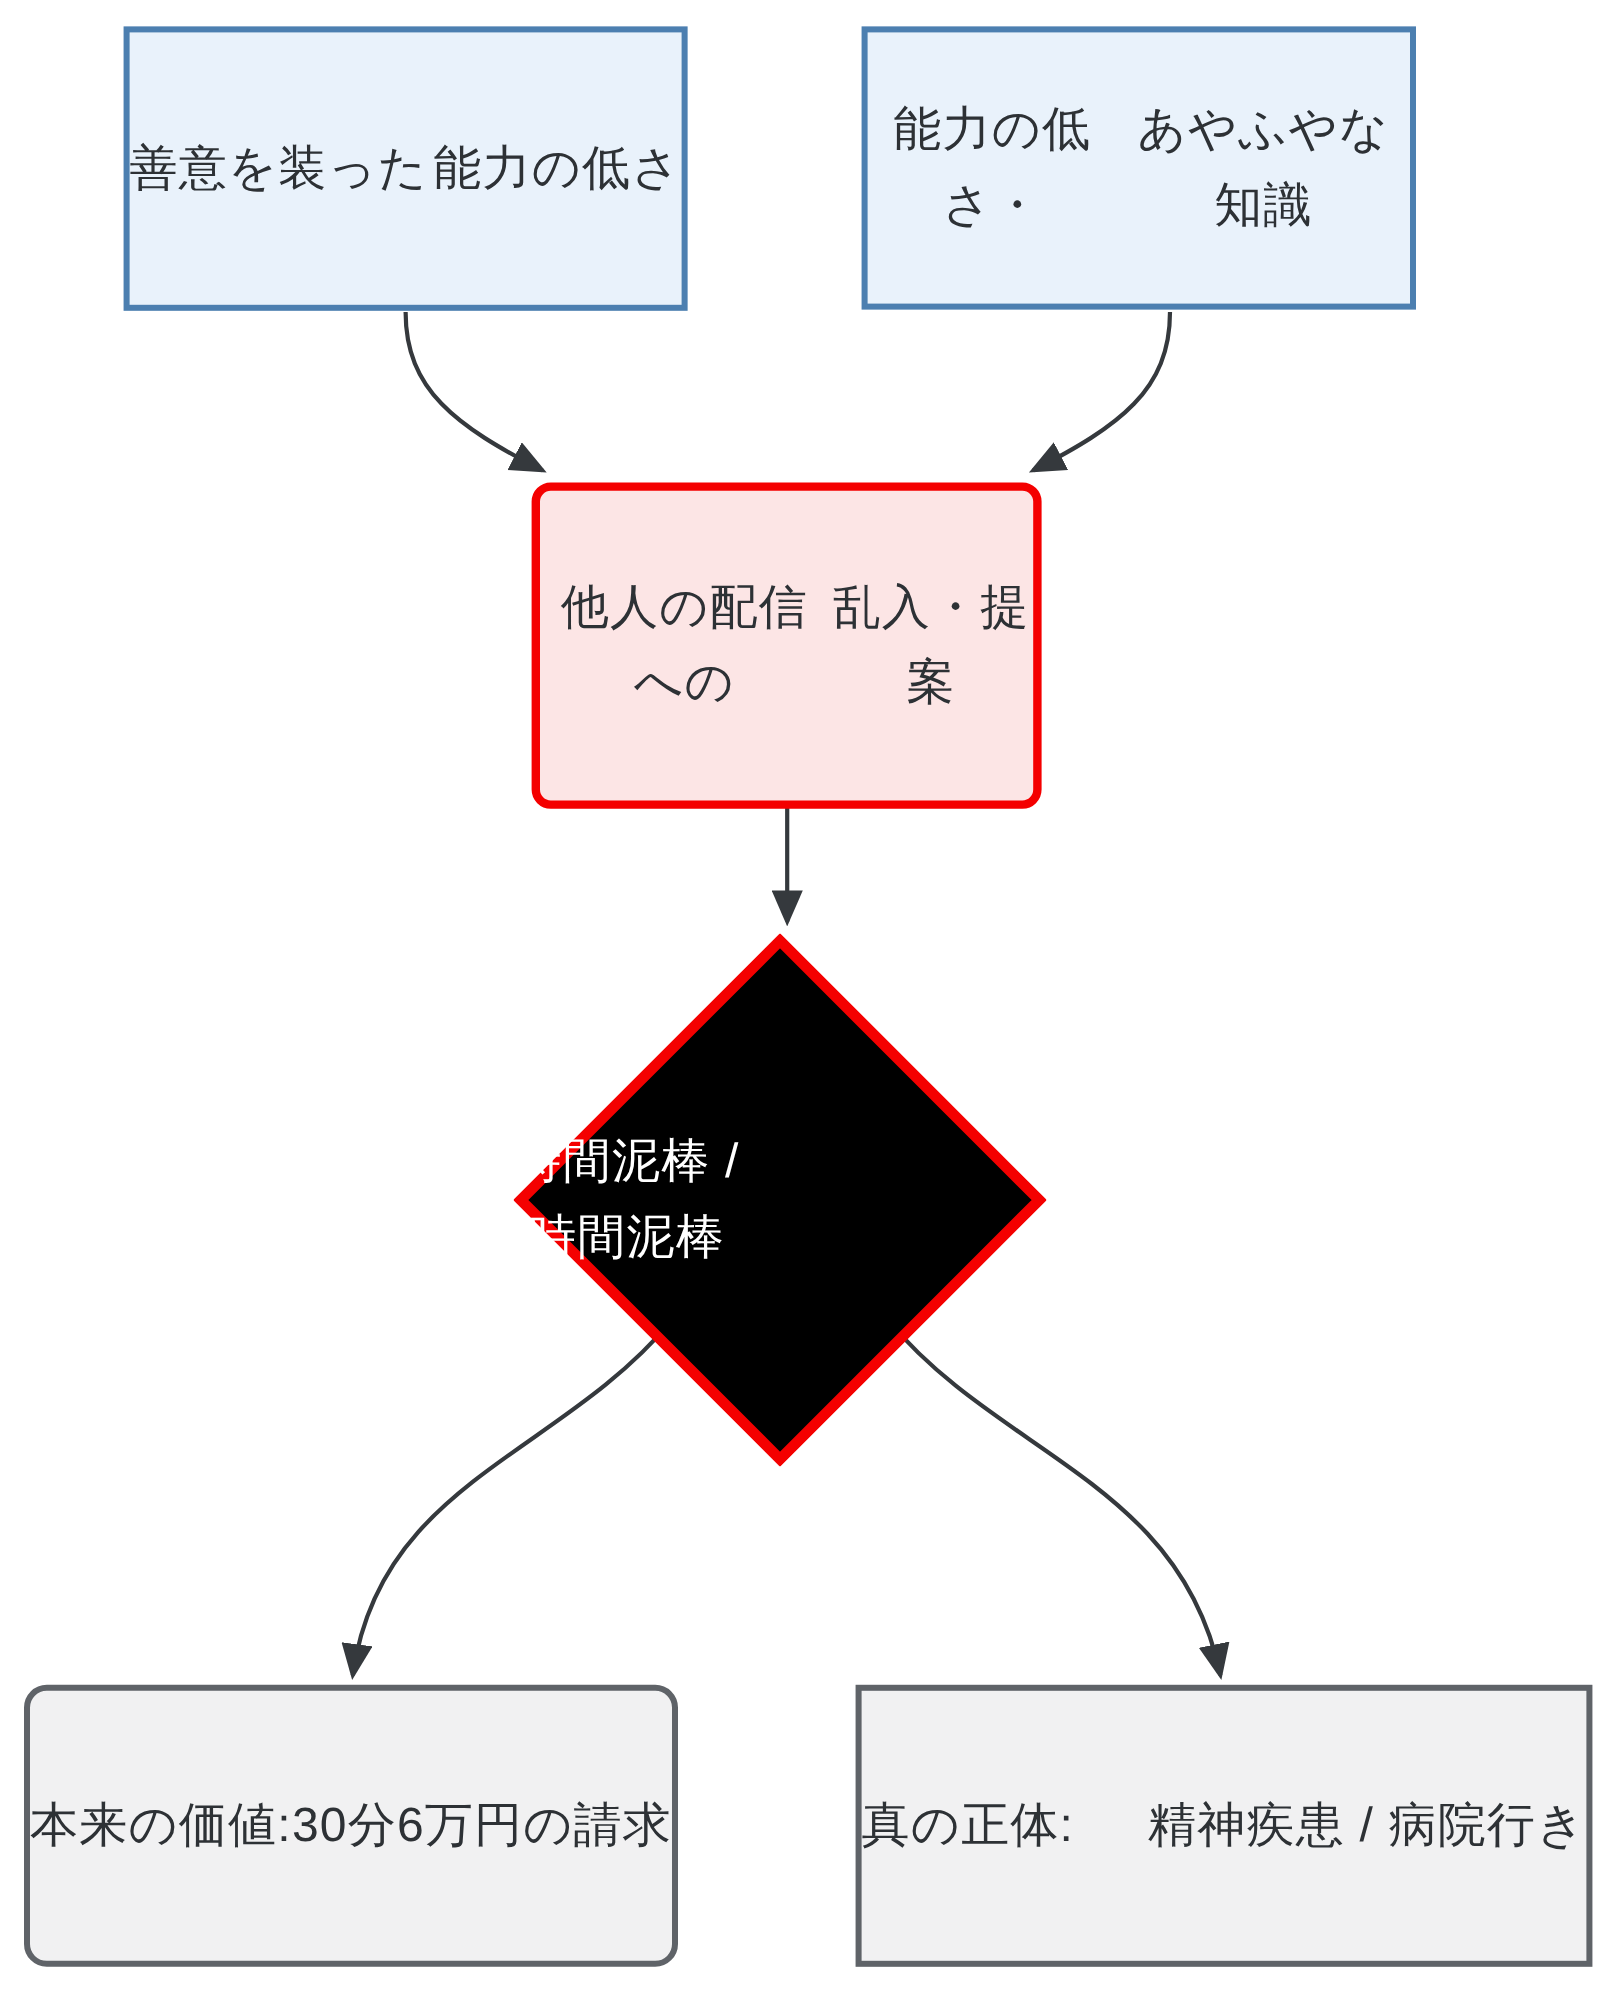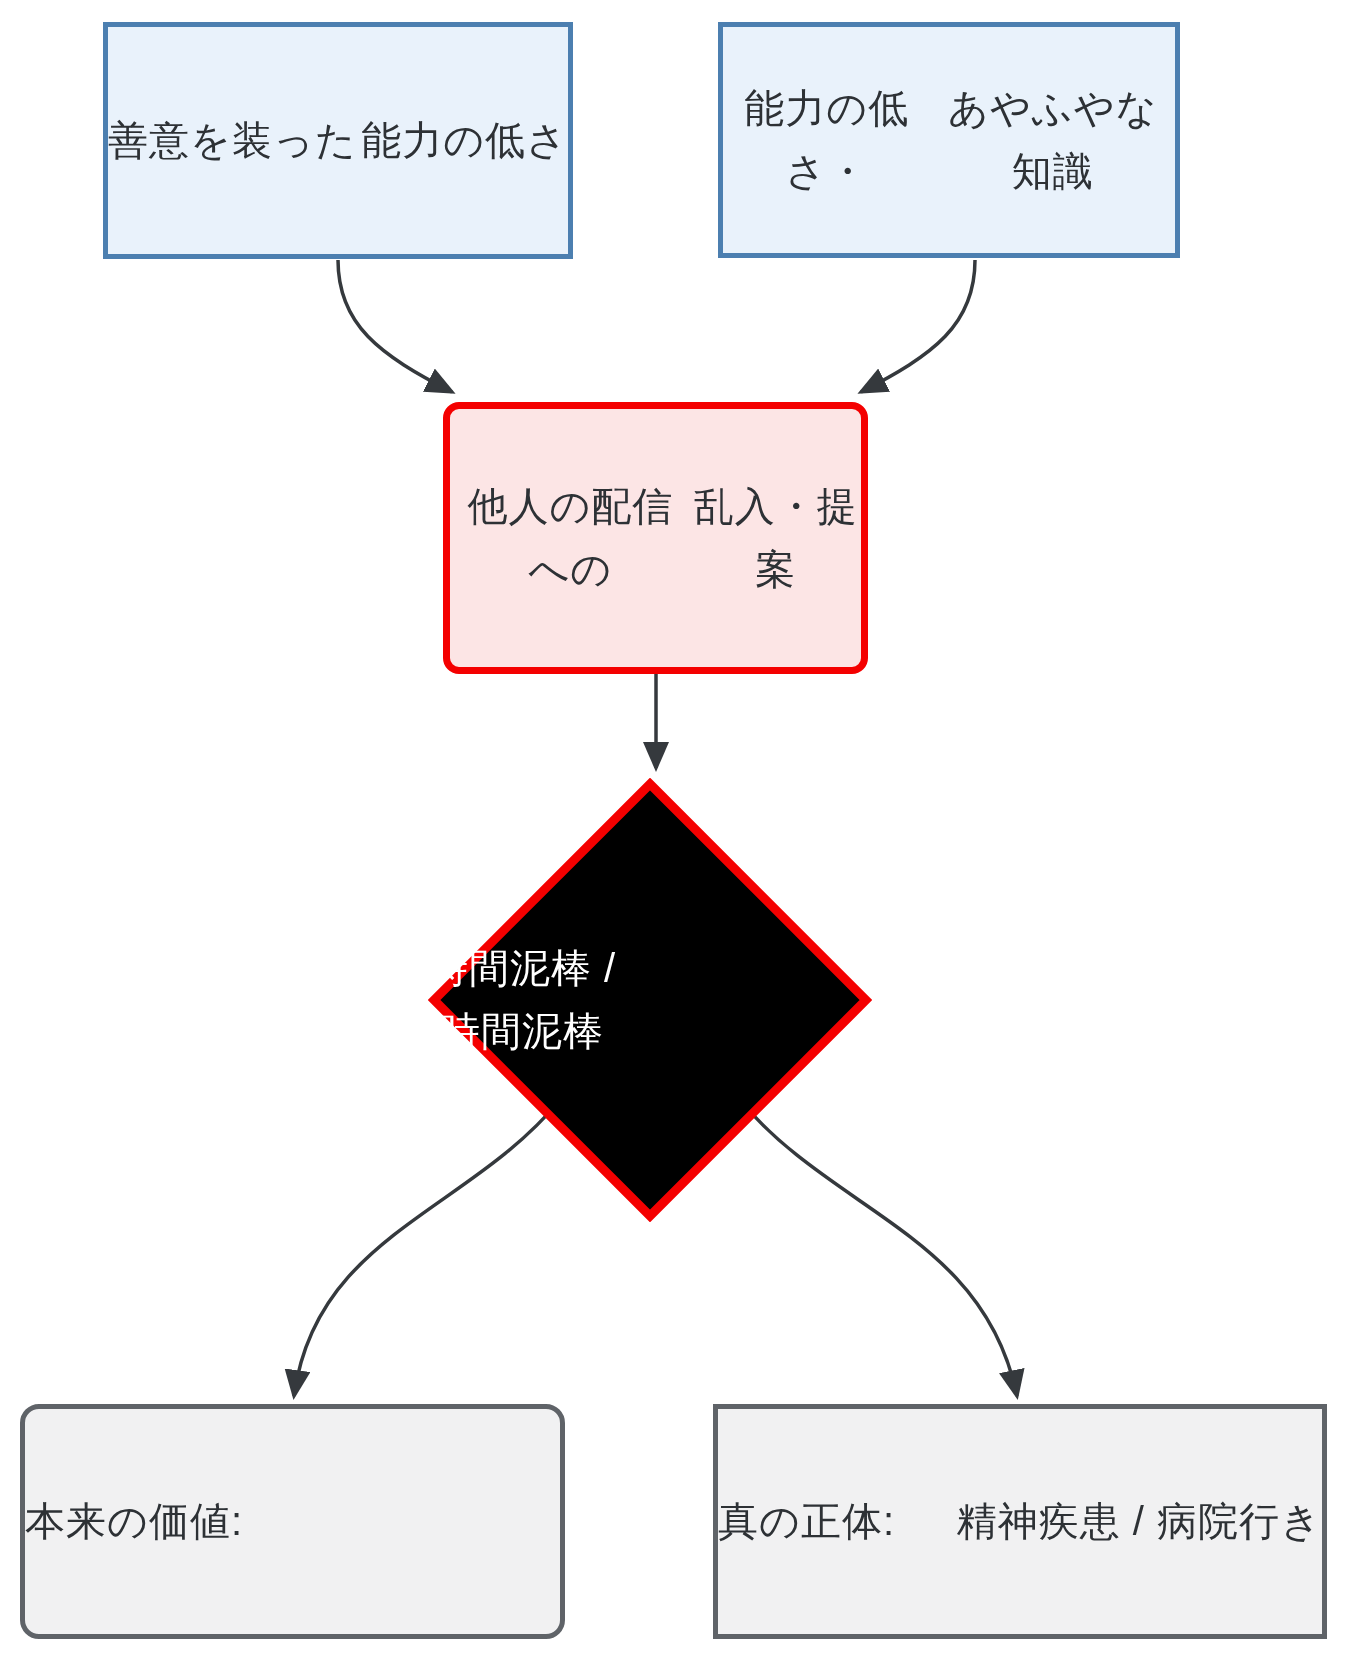--- a/index.html
+++ b/index.html
@@ -113,20 +113,21 @@
       <polygon class="diamond-poly" points="222,6 438,222 222,438 6,222"></polygon>
     </svg>
     <div class="label">
       <div>時間泥棒 /</div>
       <div>時間泥棒</div>
     </div>
   </div>
 
   <div class="node rect n-value" style="--fill: #f1f1f2; --border: #5f6368; --text: #2d3135;">
     <div>本来の価値:</div>
+    <div>30分6万円の請求</div>
   </div>
 
   <div class="node rect n-identity" style="--fill: #f1f1f2; --border: #5f6368; --text: #2d3135;">
     <div>真の正体:</div>
     <div>精神疾患 / 病院行き</div>
   </div>
 
 </div>
 
 </body></html>

